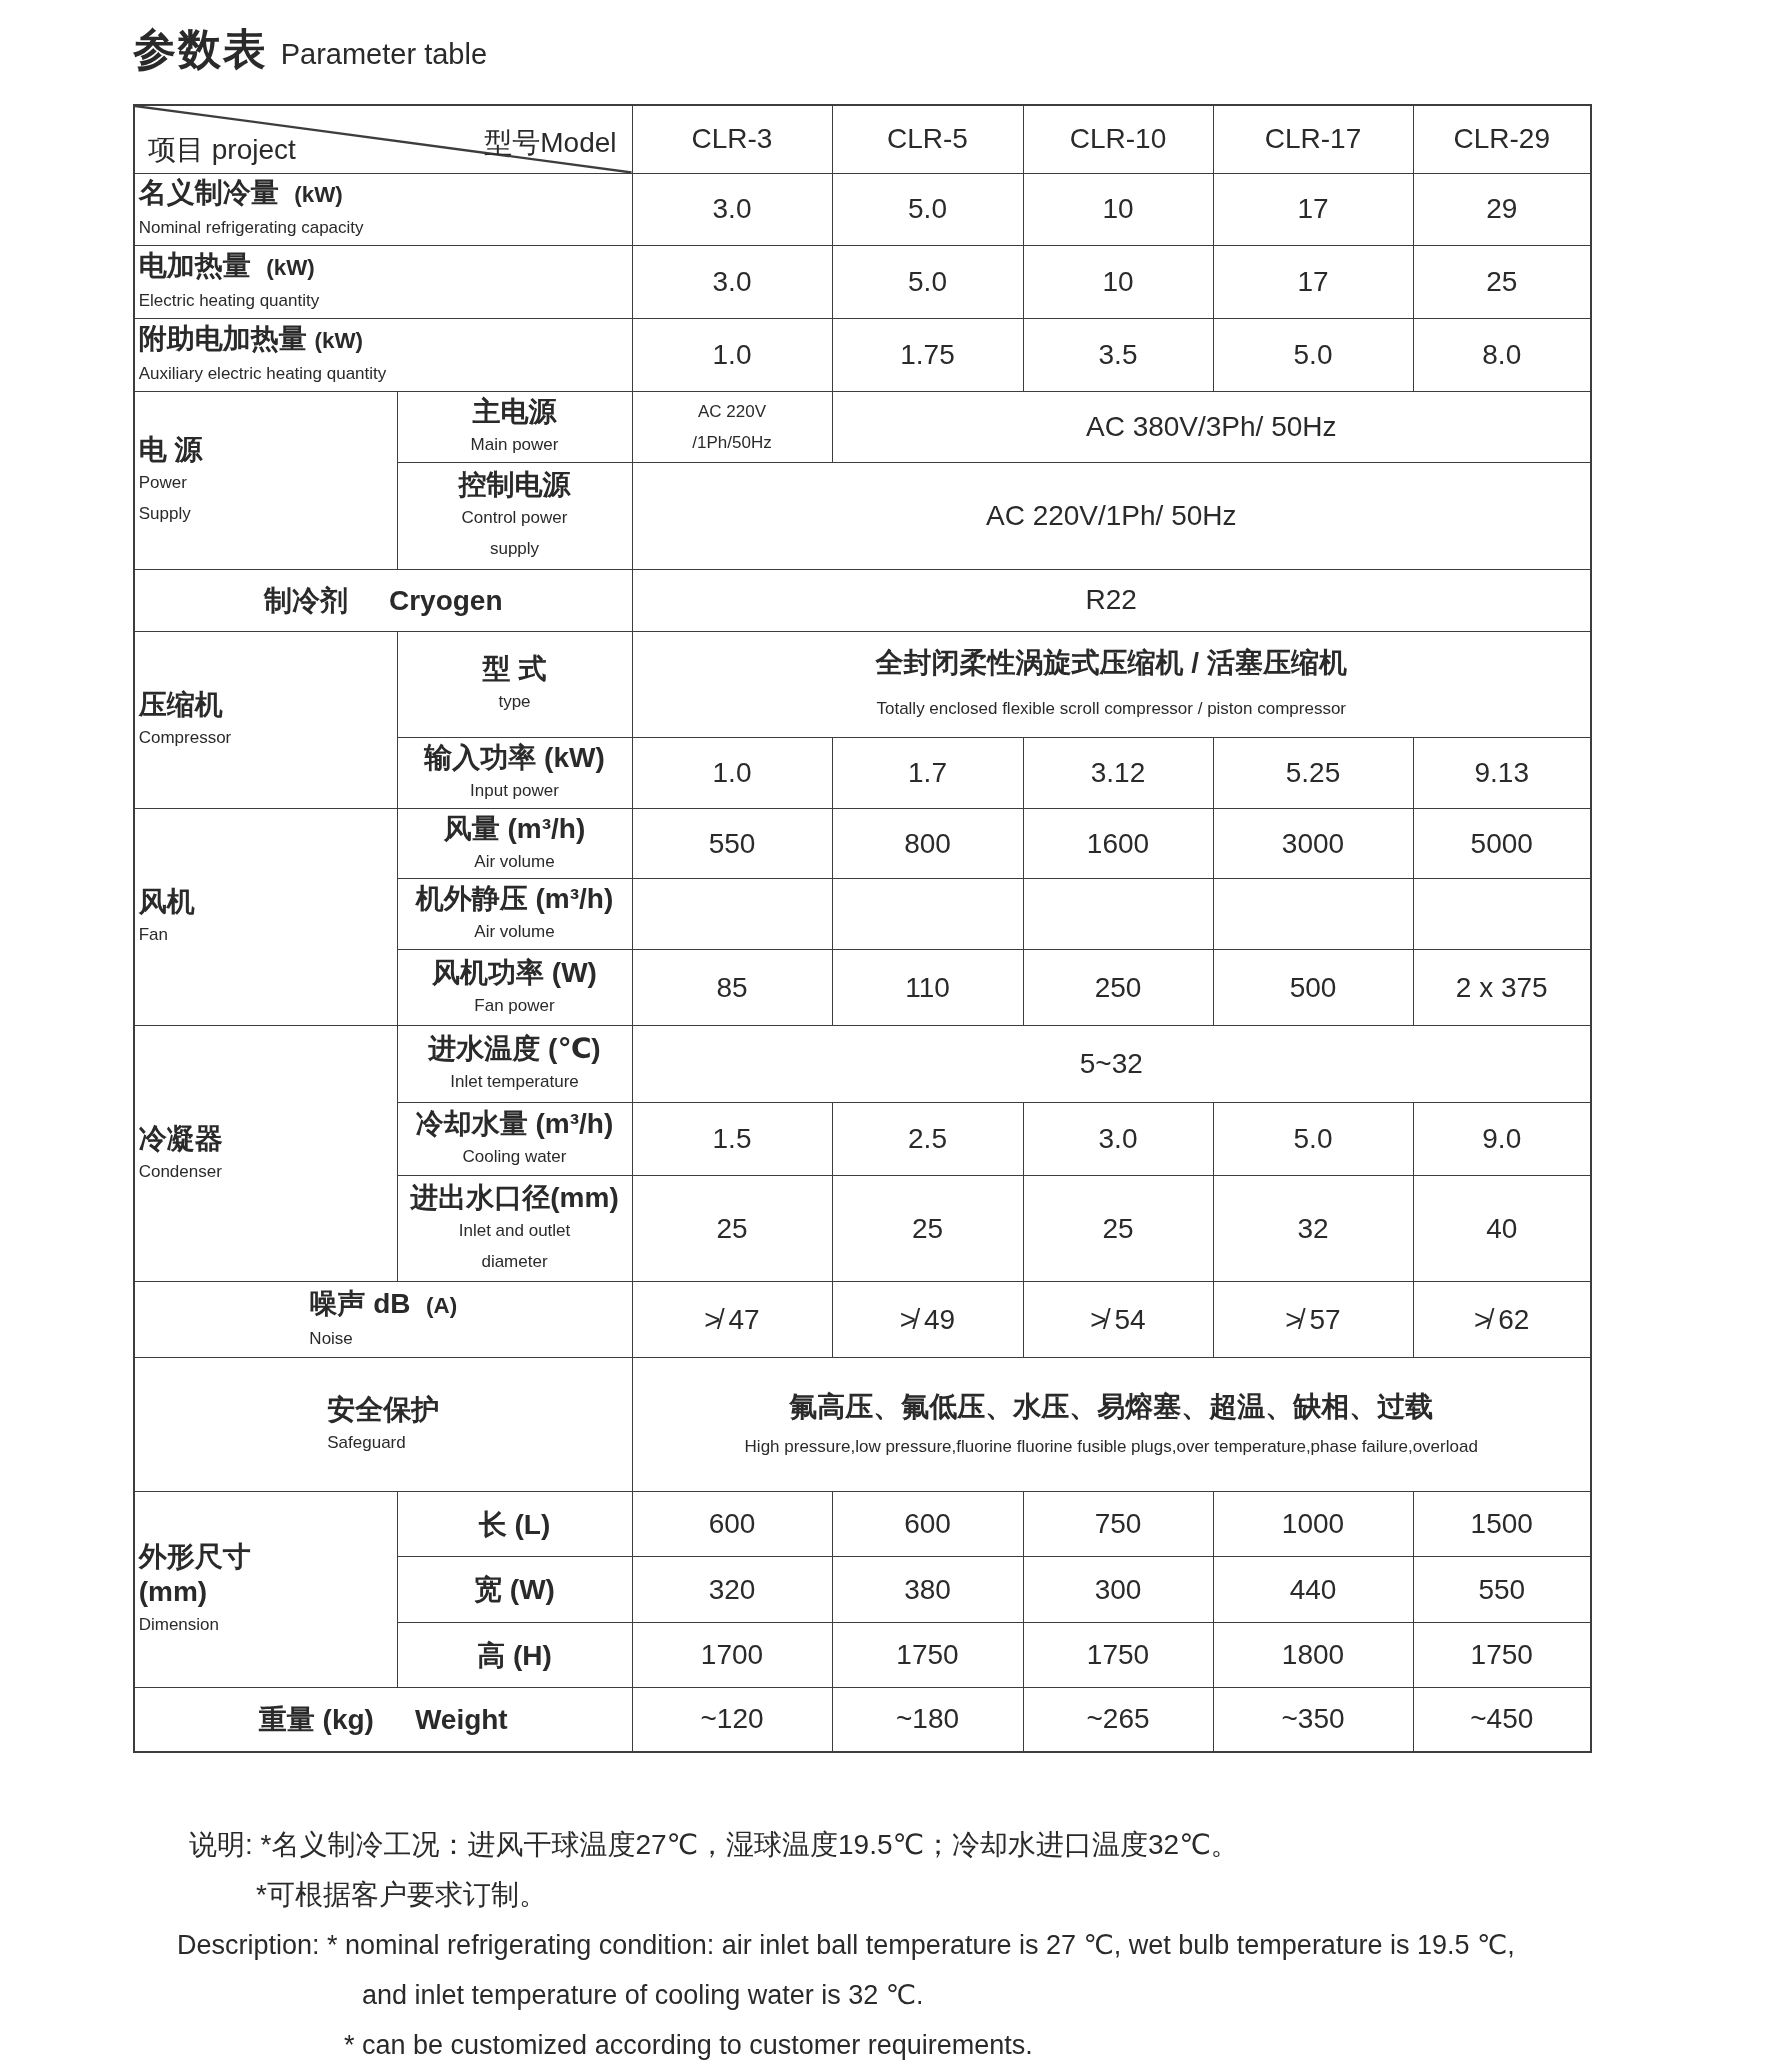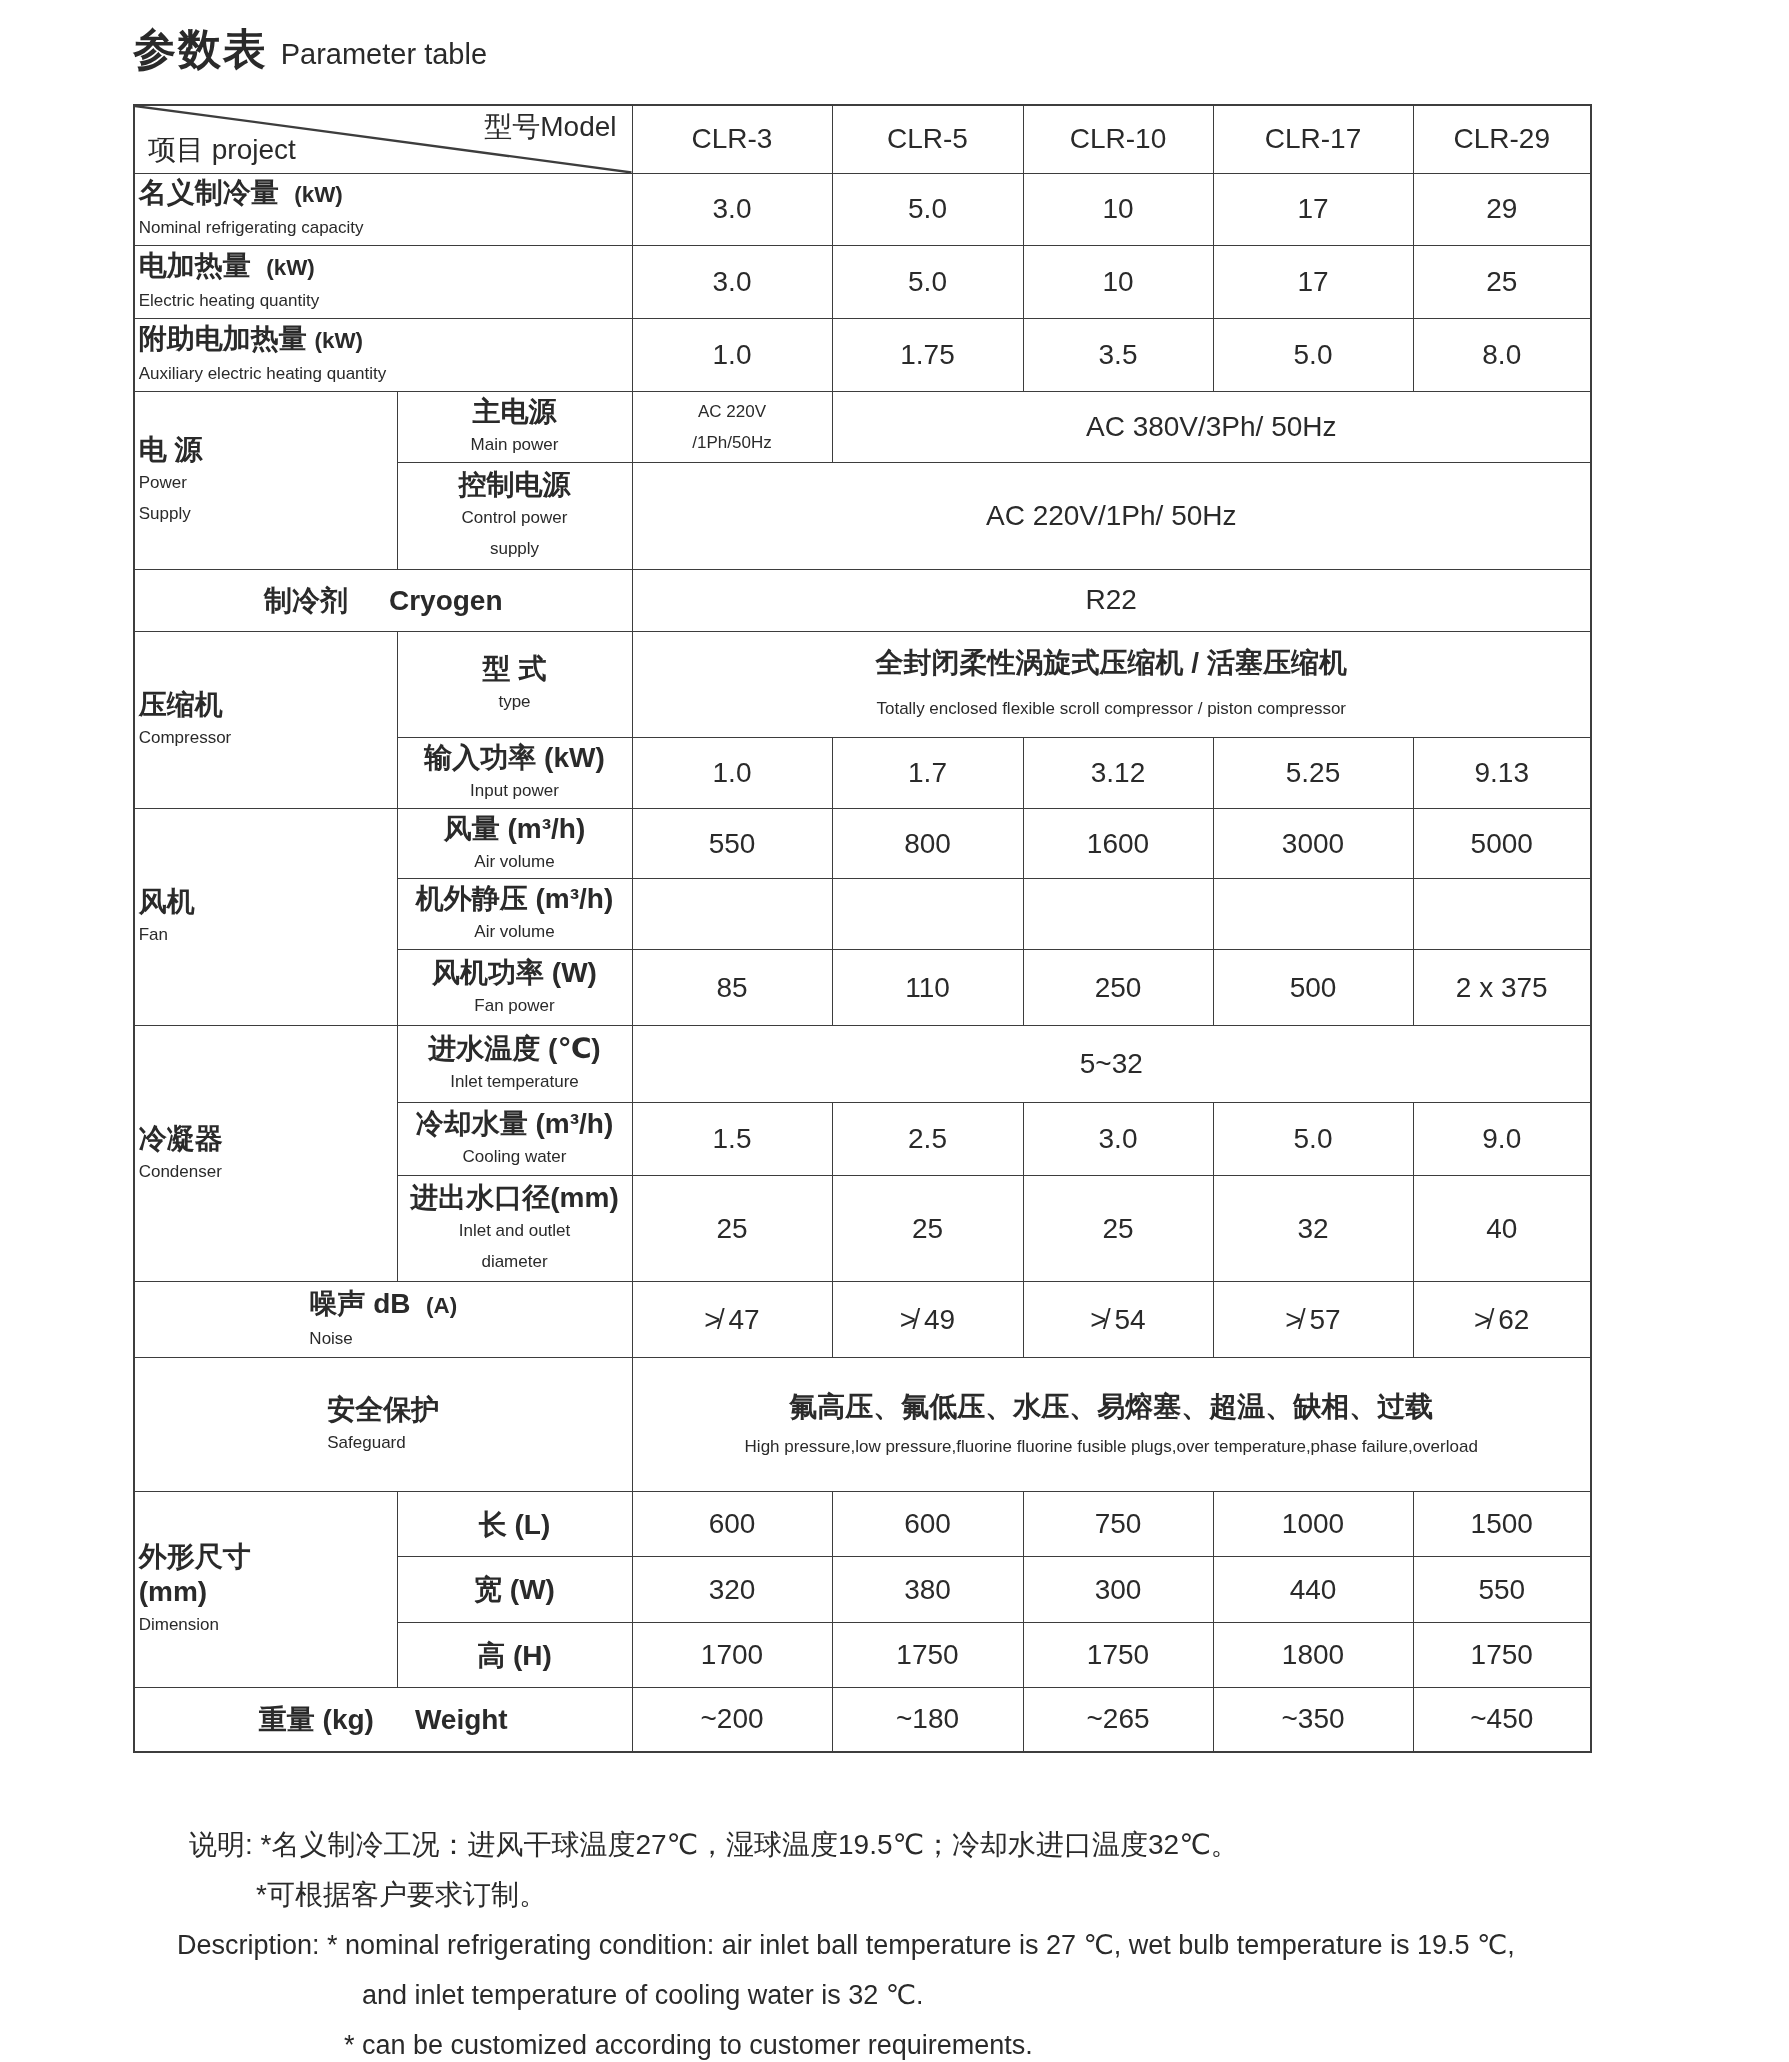--- a/index.html
+++ b/index.html
@@ -34,21 +34,21 @@
   .cblock{display:inline-block;text-align:left;}
   .gap{display:inline-block;width:41px;}
   td.typecell .zh{line-height:48px;}
   td.typecell .en{line-height:43px;}
   td.safeguard-val{text-align:center;padding-left:60px;}
   td.safeguard-val .zh{line-height:43px;}
   td.safeguard-val .en{line-height:37px;}
 
   .corner{position:relative;padding:0;}
   .corner svg{position:absolute;left:0;top:0;width:100%;height:100%;}
-  .corner .model{position:absolute;top:2px;right:15px;font-size:28px;}
+  .corner .model{position:absolute;top:18px;right:15px;font-size:28px;}
   .corner .project{position:absolute;bottom:3.7px;left:13px;font-size:28px;}
 
   .notes{position:absolute;left:177px;top:1820px;width:1510px;}
   .notes div{white-space:nowrap;}
   .note-zh{font-size:28px;line-height:50px;}
   .note-en{font-size:27px;line-height:50px;}
   .n1{padding-left:12px;}
   .n2{padding-left:79px;}
   .n4{padding-left:185px;}
   .n5{padding-left:167px;}
@@ -322,21 +322,21 @@
     <td class="value">1750</td>
     <td class="value">1750</td>
     <td class="value">1800</td>
     <td class="value">1750</td>
   </tr>
 
   <tr style="height:64px">
     <td class="center" colspan="2">
       <span class="zh"><span class="inline">重量 (kg)</span><span class="gap"></span><span class="inline">Weight</span></span>
     </td>
-    <td class="value">~200</td>
+    <td class="value">~120</td>
     <td class="value">~180</td>
     <td class="value">~265</td>
     <td class="value">~350</td>
     <td class="value">~450</td>
   </tr>
 
   </tbody>
 </table>
 
 <div class="notes">

